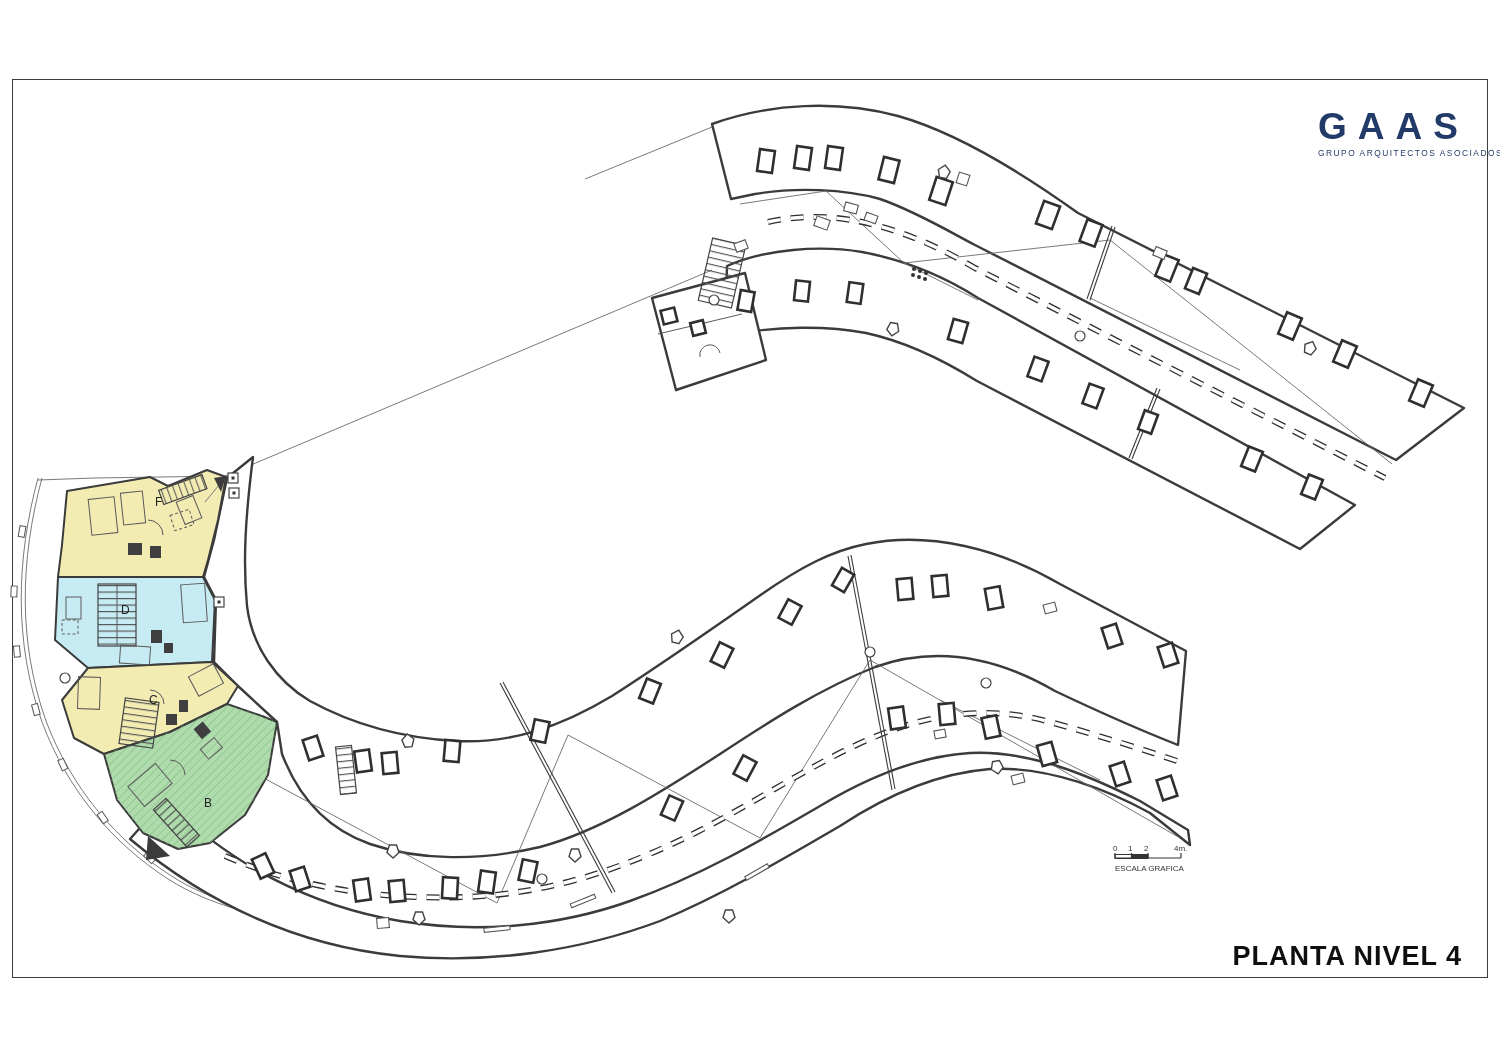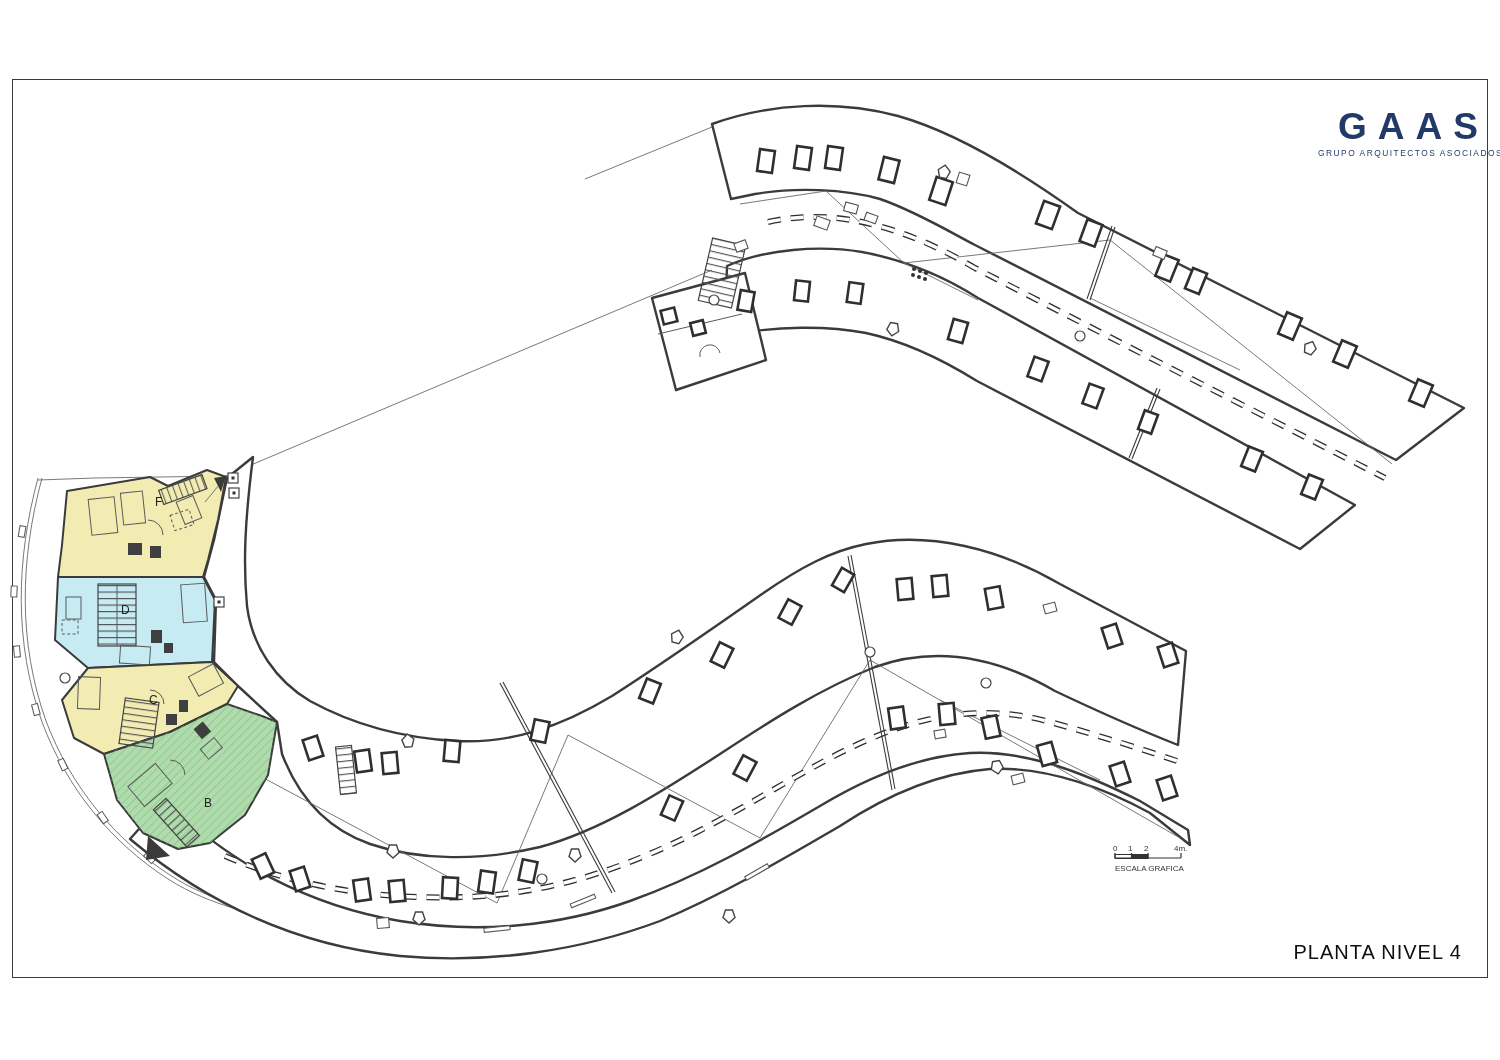--- a/index.html
+++ b/index.html
@@ -1,27 +1,27 @@
 <!DOCTYPE html>
 <html><head>
 <meta charset="utf-8">
 <style>
   html,body{margin:0;padding:0;background:#fff;}
   body{width:1500px;height:1060px;position:relative;overflow:hidden;
        font-family:"Liberation Sans", sans-serif;}
   .frame{position:absolute;left:12px;top:79px;width:1476px;height:899px;
          border:1.6px solid #3c3c3c;box-sizing:border-box;background:#fff;}
   svg{position:absolute;left:0;top:0;}
-  .logo{position:absolute;left:1318px;top:108px;width:160px;text-align:right;}
+  .logo{position:absolute;left:1318px;top:108px;width:160px;text-align:left;}
   .logo .name{font-size:37px;font-weight:700;letter-spacing:11px;color:#223a68;
               line-height:1;margin-right:-11px;}
   .logo .sub{font-size:8.4px;letter-spacing:1.5px;color:#223a68;margin-top:3px;
              white-space:nowrap;}
-  .sheet-title{position:absolute;right:38px;top:941px;font-size:20px;color:#0f0f0f;
-               letter-spacing:1px;}
+  .sheet-title{position:absolute;right:38px;top:941px;font-size:27px;color:#0f0f0f;
+               letter-spacing:1px;font-weight:bold;}
   
   .wing{fill:#ffffff;stroke:#3b3b3b;stroke-width:2.4;stroke-linejoin:round;}
   .unit{stroke:#3b3b3b;stroke-width:2;stroke-linejoin:round;}
   .skb{fill:#ffffff;stroke:#2f2f2f;stroke-width:2.6;}
   .skt{fill:#ffffff;stroke:#555;stroke-width:1.1;}
   .pent{fill:#ffffff;stroke:#444;stroke-width:1.4;}
   .sym{fill:#ffffff;stroke:#444;stroke-width:1.2;}
   .thin{stroke:#6a6a6a;stroke-width:0.9;fill:none;}
   .divl{stroke:#3b3b3b;stroke-width:1.1;}
   .dashA{stroke:#2e2e2e;stroke-width:6;fill:none;stroke-dasharray:13 10;}

